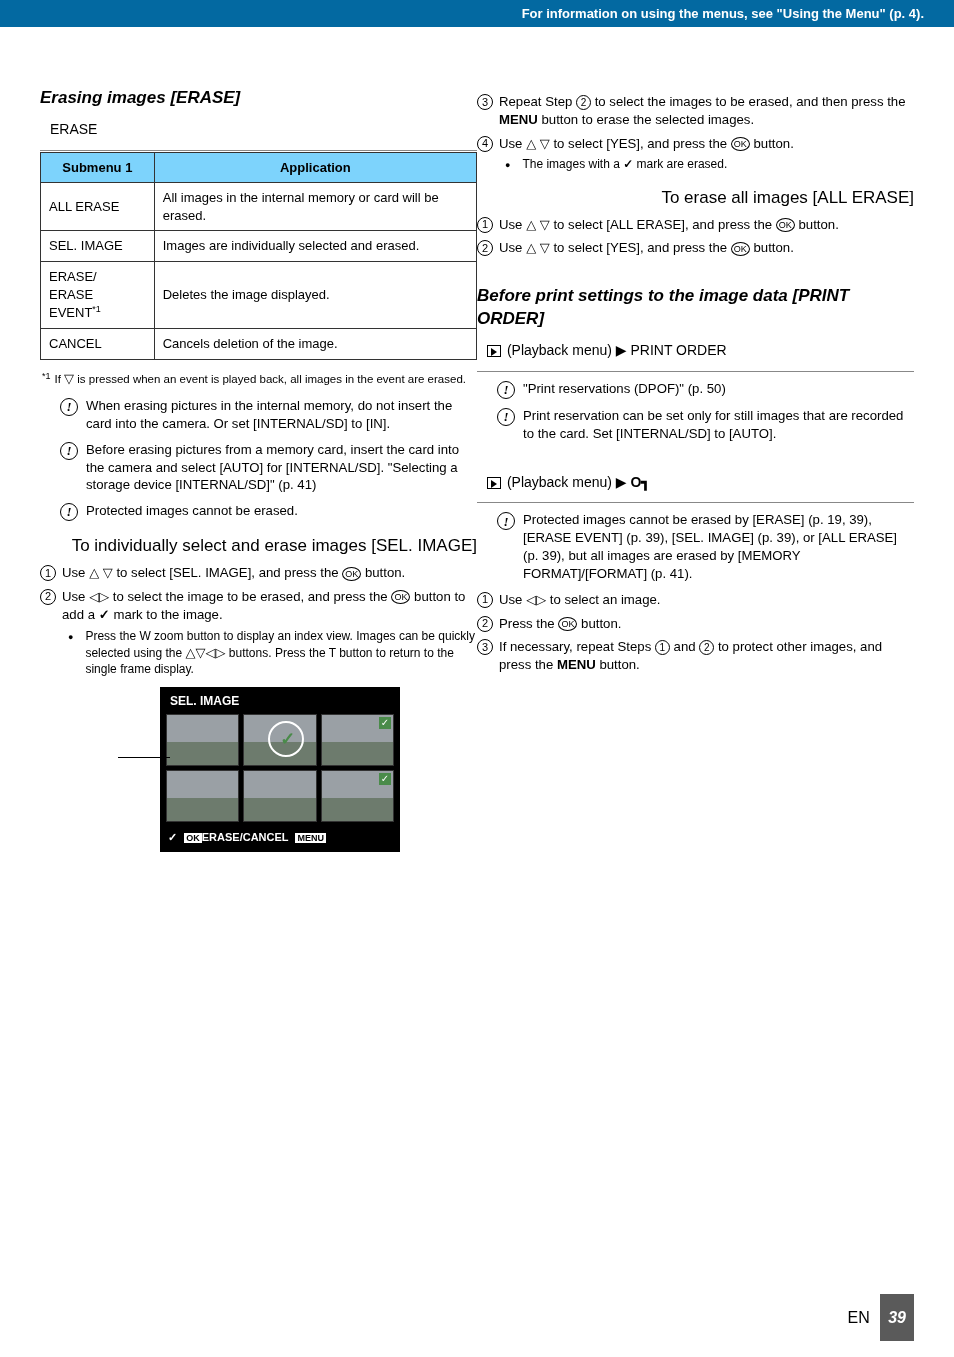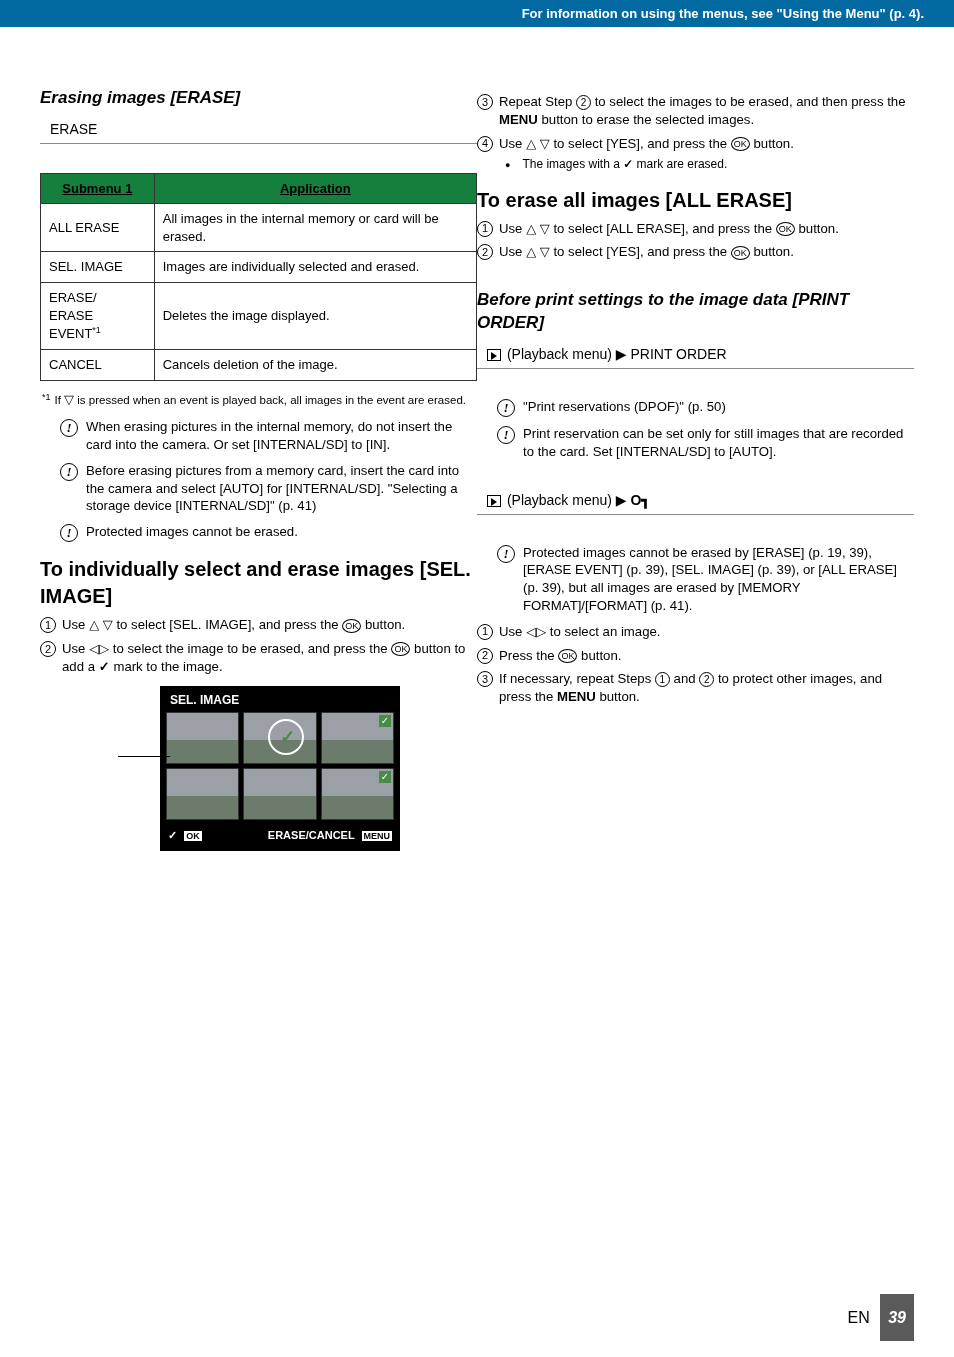--- a/index.html
+++ b/index.html
@@ -30,41 +30,40 @@
 
   .section-title {
     font-weight: bold;
     font-style: italic;
     font-size: 17px;
     margin-bottom: 8px;
   }
   .menu-path {
     font-size: 14px;
     border-bottom: 1px solid #888;
-    padding: 2px 0 4px 10px;
-    margin-bottom: 29px;
+    padding: 2px 0 11px 10px;
+    margin-bottom: 1px;
   }
 
   table {
     border-collapse: collapse;
     width: 100%;
     margin-bottom: 10px;
     font-size: 13px;
   }
   th, td {
     border: 1px solid #333;
     padding: 6px 8px;
     text-align: left;
     vertical-align: middle;
   }
   th {
-    background: #15803d;
+    background: #7dd3fc;
     font-weight: bold;
     text-align: center;
-    text-decoration: underline;
   }
 
   .footnote {
     font-size: 11.5px;
     margin: 4px 0 10px 2px;
     display: flex;
   }
   .footnote .ref { vertical-align: super; font-size: 9px; margin-right: 4px;}
 
   .note {
@@ -82,23 +81,24 @@
     justify-content: center;
     font-weight: bold;
     font-style: italic;
     font-family: Georgia, serif;
     font-size: 13px;
     margin-top: 1px;
   }
   .note-text { flex: 1; }
 
   .sub-heading {
-    font-weight: bold;
-    font-size: 20px;
+    font-weight: normal;
+    font-size: 17px;
     margin: 14px 0 6px 0;
+    text-align: right;
   }
   .step {
     display: flex;
     margin: 6px 0 4px 0;
     gap: 6px;
   }
   .step-num {
     flex: 0 0 auto;
     width: 16px;
     height: 16px;
@@ -155,21 +155,21 @@
   .sel-ring::after{
     content:"✓";
     color:#4a8b4a;
     font-weight:bold;
     position:absolute;
     left:10px; top:4px;
     font-size:18px;
   }
   .lcd-bottom {
     display: flex;
-    justify-content: space-between;
+    justify-content: flex-start;
     font-weight: bold;
     padding: 4px 2px 0 2px;
     font-size: 11px;
   }
   .lcd-bottom .ok-box{
     background:#fff; color:#000; font-size:9px; padding:0 2px; margin-left:4px;
   }
   .lcd-bottom .menu-box{
     background:#fff; color:#000; font-size:9px; padding:0 2px; margin-left:4px;
   }
@@ -305,20 +305,24 @@
 
     <div class="sub-heading">To individually select and erase images [SEL. IMAGE]</div>
 
     <div class="step">
       <div class="step-num">1</div>
       <div class="step-body">Use <span class="tri-up"></span> <span class="tri-dn"></span> to select [SEL. IMAGE], and press the <span class="ok-btn">OK</span> button.</div>
     </div>
     <div class="step">
       <div class="step-num">2</div>
       <div class="step-body">Use <span class="tri-lt"></span><span class="tri-rt"></span> to select the image to be erased, and press the <span class="ok-btn">OK</span> button to add a <span class="chk"></span> mark to the image.</div>
+    </div>
+    <div class="bullet">
+      <span class="dot"></span>
+      <span>Press the W zoom button to display an index view. Images can be quickly selected using the <span class="tri-up"></span><span class="tri-dn"></span><span class="tri-lt"></span><span class="tri-rt"></span> buttons. Press the T button to return to the single frame display.</span>
     </div>
 
     <div style="position:relative;">
       <div class="lcd">
         <div class="lcd-title">SEL. IMAGE</div>
         <div class="thumb-row">
           <div class="thumb"></div>
           <div class="thumb">
               <div class="sel-ring"></div>
             </div>

